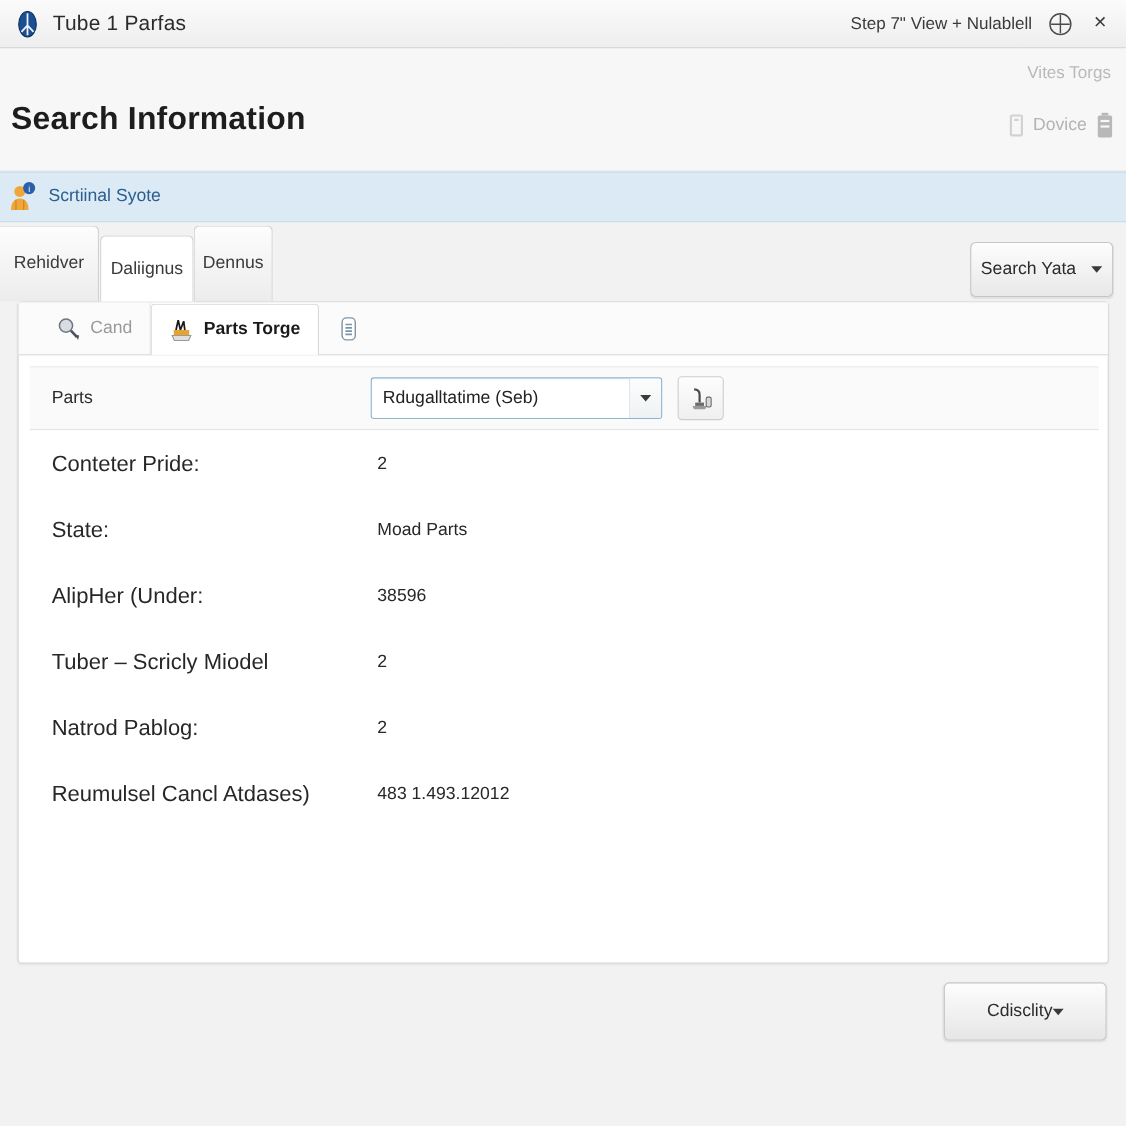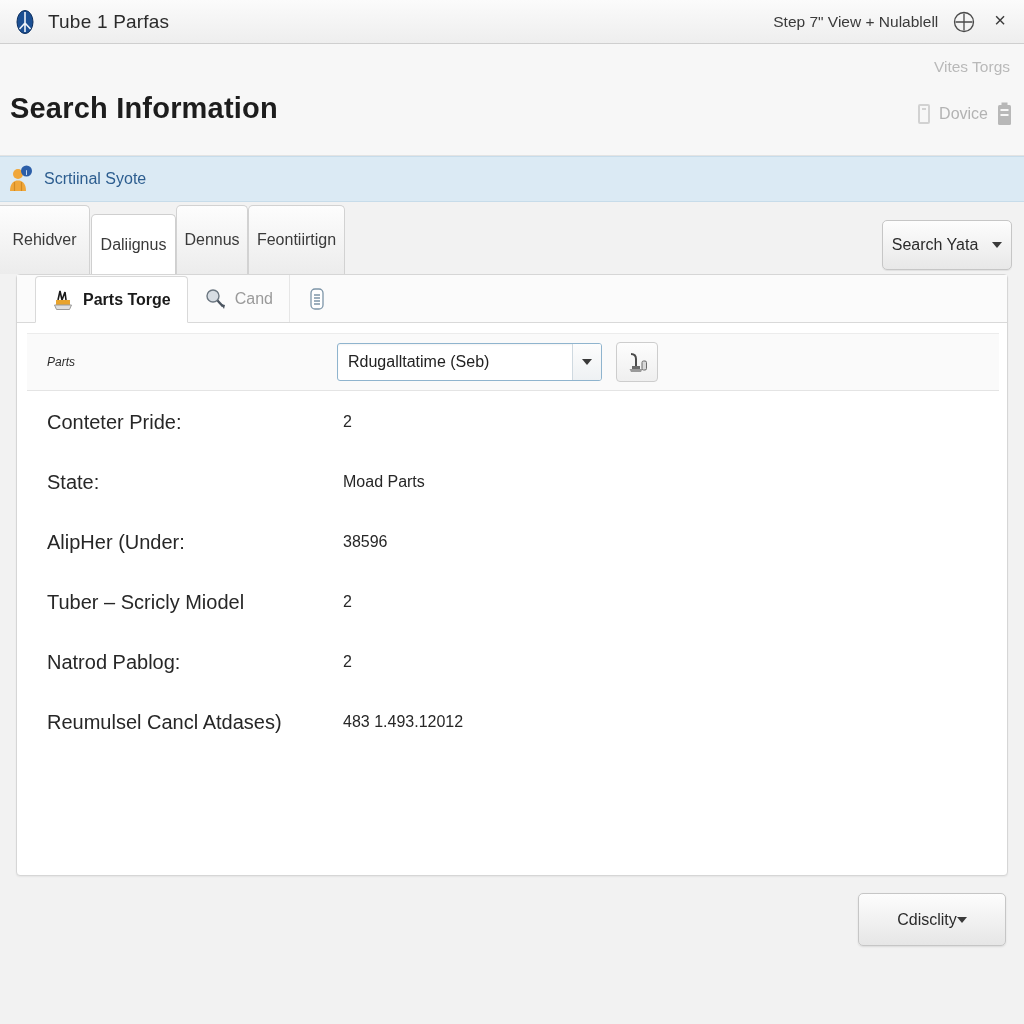--- a/index.html
+++ b/index.html
@@ -254,25 +254,24 @@
     width: 972px;
     height: 58px;
     background: #fafafa;
     border-top: 1px solid #ececec;
     border-bottom: 1px solid #e4e4e4;
     display: flex;
     align-items: center;
     box-sizing: border-box;
   }
   .parts-label {
-    font-size: 12px;
+    font-size: 16px;
     color: #2c2c2c;
     margin-left: 20px;
     width: 290px;
-    font-style: italic;
   }
   .parts-select {
     width: 265px;
     height: 38px;
     border: 1px solid #8fb4ce;
     border-radius: 3px;
     background: #ffffff;
     box-sizing: border-box;
     display: flex;
     align-items: center;
@@ -401,49 +400,46 @@
 <div class="tabstrip">
   <div class="otab clipped" style="left:0px; width:90px;">
     <span>Rehidver</span>
   </div>
   <div class="otab active" style="left:91px; width:85px;">
     <span>Daliignus</span>
   </div>
   <div class="otab" style="left:176px; width:72px;">
     <span>Dennus</span>
   </div>
-  <div class="otab" style="left:248px; width:97px;">
-    <span>Feontiirtign</span>
-  </div>
 
   <div class="search-yata">
     <span>Search Yata</span>
     <span class="caret"></span>
   </div>
 </div>
 
 <div class="panel">
 
   <div class="inner-tabs">
+    <div class="itab">
+      <svg class="ic" viewBox="0 0 22 24">
+        <circle cx="9" cy="9" r="6" fill="#d7dde3" stroke="#6b7680" stroke-width="1.4"></circle>
+        <path d="M13.5 13.5 L19 19.5" stroke="#4b5560" stroke-width="2.4"></path>
+        <path d="M17 17 l4 1 -1 4 z" fill="#4b5560"></path>
+      </svg>
+      <span>Cand</span>
+    </div>
     <div class="itab active">
       <svg class="ic" viewBox="0 0 22 24">
         <path d="M6 12 L8 3 L10 12 M10 12 L13 4 L14 12" stroke="#1a1a1a" stroke-width="1.6" fill="none"></path>
         <rect x="4" y="12" width="14" height="5" fill="#e8a32c"></rect>
         <path d="M2.5 17 L19.5 17 L17.5 21.5 L4.5 21.5 Z" fill="#dfdfdf" stroke="#9a9a9a" stroke-width="1"></path>
       </svg>
       <span>Parts Torge</span>
     </div>
-    <div class="itab">
-      <svg class="ic" viewBox="0 0 22 24">
-        <circle cx="9" cy="9" r="6" fill="#d7dde3" stroke="#6b7680" stroke-width="1.4"></circle>
-        <path d="M13.5 13.5 L19 19.5" stroke="#4b5560" stroke-width="2.4"></path>
-        <path d="M17 17 l4 1 -1 4 z" fill="#4b5560"></path>
-      </svg>
-      <span>Cand</span>
-    </div>
     <div class="itab" style="border-right:none;">
       <svg class="ic" viewBox="0 0 22 24">
         <rect x="5" y="2" width="12" height="20" rx="4" fill="#ffffff" stroke="#7d95a8" stroke-width="1.3"></rect>
         <path d="M8 8 H14 M8 11 H14 M8 14 H14 M8 17 H14" stroke="#7d95a8" stroke-width="1.5"></path>
       </svg>
       <span></span>
     </div>
   </div>
 
   <div class="parts-row">

